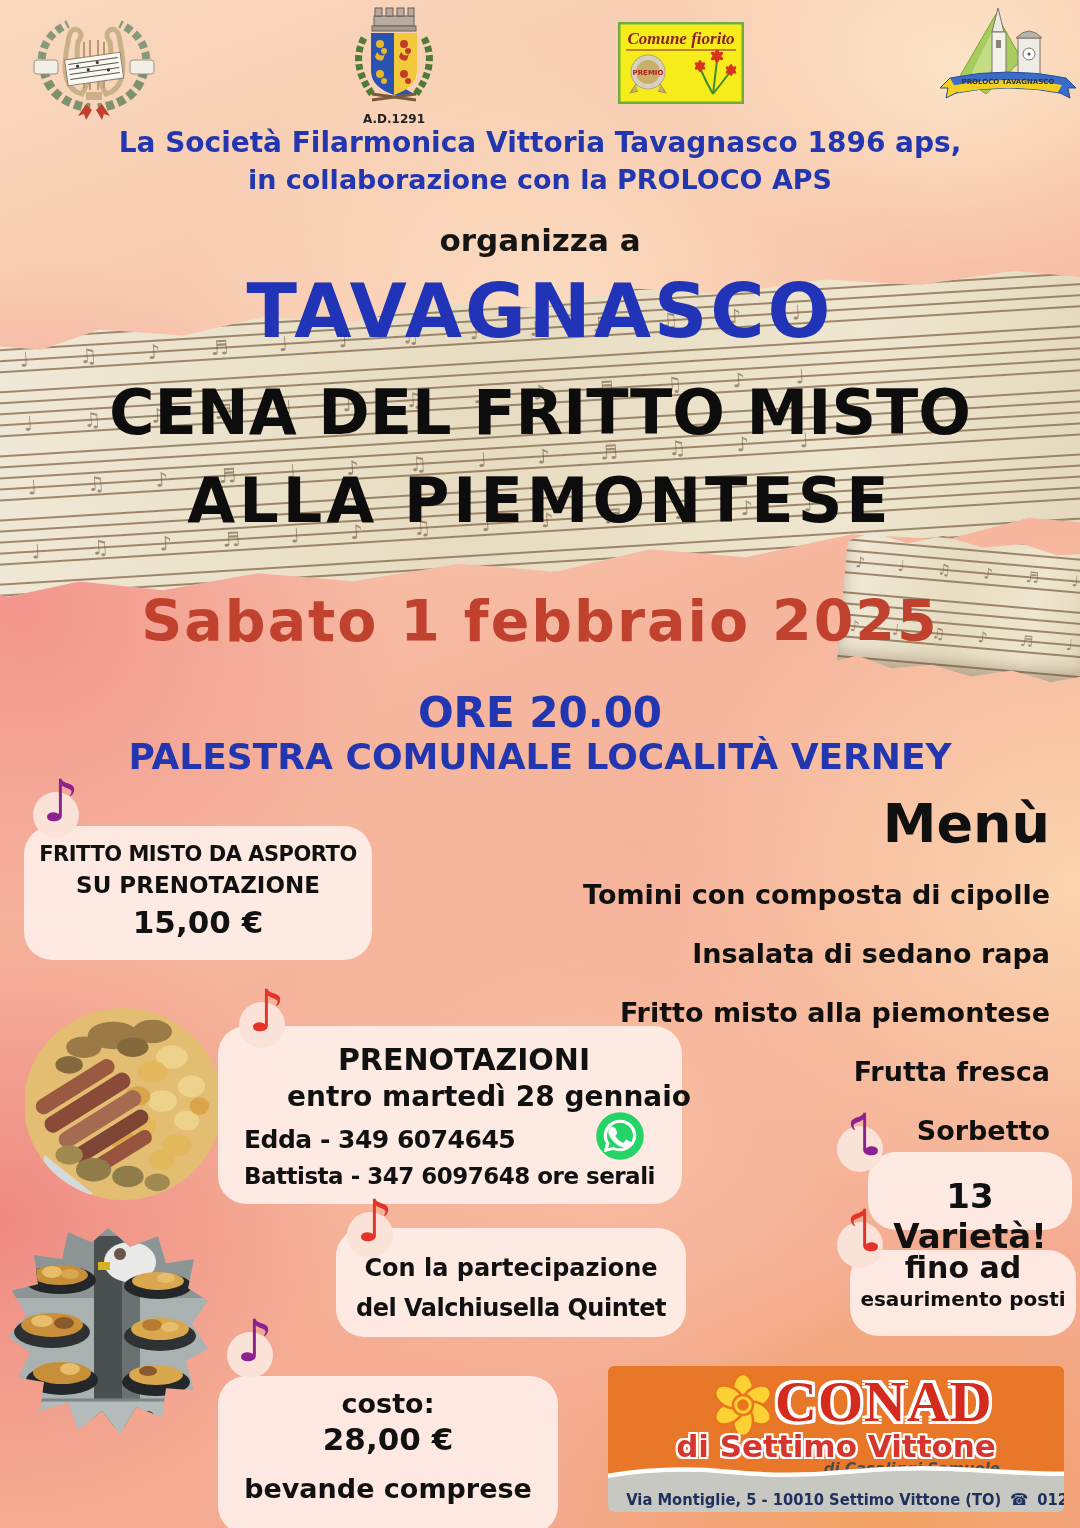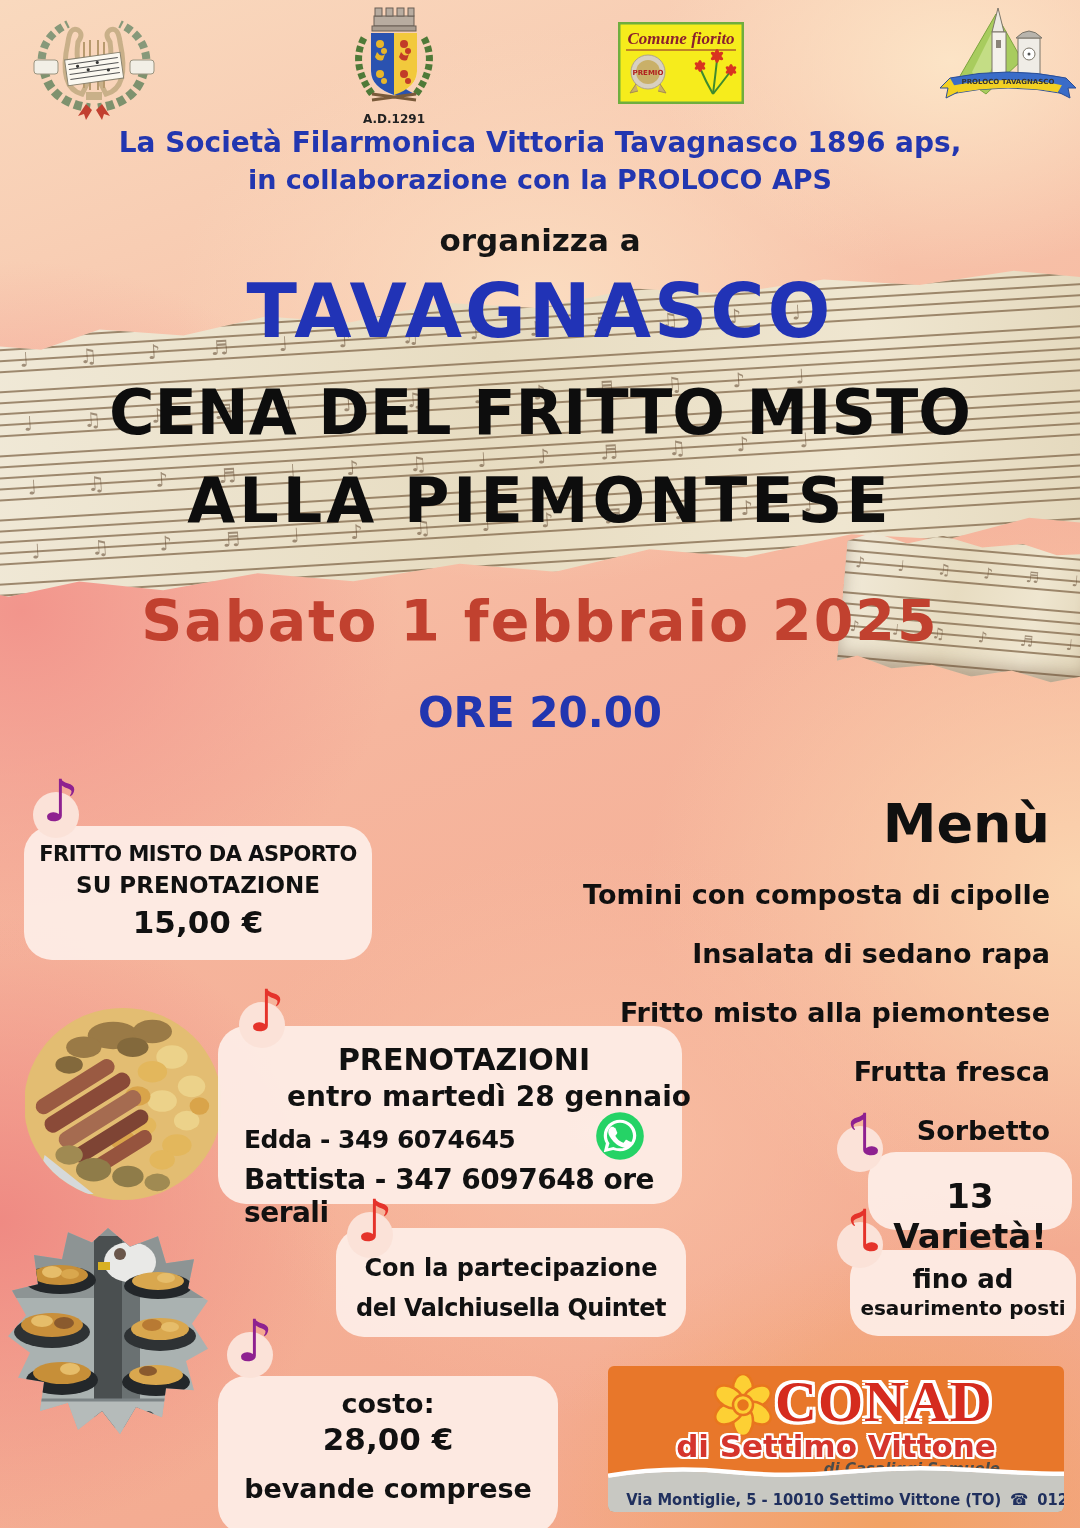--- a/index.html
+++ b/index.html
@@ -220,20 +220,21 @@
   <div class="abs ctr blue bold" style="top:126px;font-size:28px;z-index:2;">La Società Filarmonica Vittoria Tavagnasco 1896 aps,</div>
   <div class="abs ctr blue bold" style="top:164px;font-size:27px;z-index:2;">in collaborazione con la PROLOCO APS</div>
   <div class="abs ctr bold" style="top:222px;font-size:31px;color:#151515;z-index:2;">organizza a</div>
   <div class="abs ctr bold" style="top:268px;font-size:74px;letter-spacing:3px;color:#2133b6;z-index:2;">TAVAGNASCO</div>
 
   <div class="abs ctr bold" style="top:376px;font-size:62px;color:#0d0d0d;z-index:2;">CENA DEL FRITTO MISTO</div>
   <div class="abs ctr bold" style="top:464px;font-size:62px;letter-spacing:4px;color:#0d0d0d;z-index:2;">ALLA PIEMONTESE</div>
 
   <div class="abs ctr bold" style="top:588px;font-size:57px;letter-spacing:2px;color:#c1412f;z-index:2;">Sabato 1 febbraio 2025</div>
   <div class="abs ctr bold blue" style="top:688px;font-size:42px;z-index:2;">ORE 20.00</div>
+  <div class="abs ctr bold blue" style="top:736px;font-size:36px;z-index:2;">PALESTRA COMUNALE LOCALITÀ VERNEY</div>
 
   <div class="abs note purple" style="left:42px;top:772px;">
     <span class="badge"></span>
     <span class="glyph">♪</span>
   </div>
   <div class="abs pbox" style="left:24px;top:826px;width:348px;height:134px;text-align:center;color:#111;">
     <div class="bold" style="font-size:21px;letter-spacing:-0.5px;margin-top:16px;">FRITTO MISTO DA ASPORTO</div>
     <div class="bold" style="font-size:23px;margin-top:6px;">SU PRENOTAZIONE</div>
     <div class="bold" style="font-size:31px;margin-top:6px;">15,00 €</div>
   </div>
@@ -296,21 +297,21 @@
   </div>
 
   <div class="abs note red" style="left:248px;top:982px;">
     <span class="badge"></span>
     <span class="glyph">♪</span>
   </div>
   <div class="abs pbox" style="left:218px;top:1026px;width:464px;height:178px;color:#111;">
     <div class="bold" style="position:absolute;top:16px;width:100%;text-align:center;font-size:30px;padding-left:14px;">PRENOTAZIONI</div>
     <div class="bold" style="position:absolute;top:54px;width:100%;text-align:center;font-size:28px;padding-left:39px;">entro martedì 28 gennaio</div>
     <div class="bold" style="position:absolute;left:26px;top:99px;font-size:25px;letter-spacing:-0.5px;">Edda  - 349 6074645</div>
-    <div class="bold" style="position:absolute;left:26px;top:137px;font-size:28px;letter-spacing:-0.5px;">Battista - 347 6097648 ore serali</div>
+    <div class="bold" style="position:absolute;left:26px;top:137px;font-size:23px;letter-spacing:-0.5px;">Battista - 347 6097648 ore serali</div>
     <div style="position:absolute;right:36px;top:84px;">
       <svg width="52" height="52" viewBox="0 0 48 48">
         <circle cx="24" cy="24" r="22" fill="#25d366"></circle>
         <path fill="#fff" d="M24 9c-8.3 0-15 6.5-15 14.5 0 2.6.7 5 2 7.2L9 39l8.6-2c2 .7 4.2 1 6.4 1 8.3 0 15-6.5 15-14.5S32.3 9 24 9zm0 26.4c-2 0-3.9-.4-5.6-1.1l-.4-.2-5 1.2 1.3-4.7-.3-.4c-1.3-1.9-2-4.1-2-6.5 0-6.6 5.4-12 12-12s12 5.4 12 12-5.4 11.7-12 11.7z"></path>
         <path fill="#fff" d="M18.6 16.4c-.4-.9-.8-.9-1.2-.9h-1c-.3 0-.9.1-1.4.6-.5.5-1.8 1.8-1.8 4.3s1.9 5 2.1 5.3c.3.4 3.7 5.9 9.1 8 4.5 1.8 5.4 1.4 6.4 1.3 1-.1 3.1-1.3 3.6-2.5.4-1.2.4-2.3.3-2.5-.1-.2-.5-.4-1-.6-.5-.3-3-1.5-3.4-1.7-.5-.2-.8-.3-1.2.2-.3.5-1.3 1.7-1.6 2-.3.3-.6.4-1 .2-.5-.3-2-.8-3.9-2.4-1.4-1.3-2.4-2.9-2.7-3.4-.3-.5 0-.8.2-1l.8-1c.3-.3.4-.6.5-.9.1-.3.1-.6 0-.8-.1-.2-1.5-3.3-1.8-4.2z"></path>
       </svg>
     </div>
   </div>
 
   <div class="abs photo photo-star" style="left:8px;top:1228px;width:200px;height:208px;">
@@ -377,21 +378,21 @@
   </div>
   <div class="abs pbox" style="left:868px;top:1152px;width:204px;height:78px;text-align:center;color:#111;">
     <div class="bold" style="font-size:34px;margin-top:24px;">13 Varietà!</div>
   </div>
 
   <div class="abs note red mirror" style="left:846px;top:1202px;">
     <span class="badge"></span>
     <span class="glyph">♪</span>
   </div>
   <div class="abs pbox" style="left:850px;top:1250px;width:226px;height:86px;text-align:center;color:#111;">
-    <div class="bold" style="font-size:26px;margin-top:14px;">fino ad</div>
+    <div class="bold" style="font-size:30px;">fino ad</div>
     <div class="bold" style="font-size:20px;margin-top:2px;">esaurimento posti</div>
   </div>
 
   <div class="abs note purple" style="left:236px;top:1312px;">
     <span class="badge"></span>
     <span class="glyph">♪</span>
   </div>
   <div class="abs pbox" style="left:218px;top:1376px;width:340px;height:158px;text-align:center;color:#111;">
     <div class="bold" style="font-size:27px;margin-top:12px;">costo:</div>
     <div class="bold" style="font-size:31px;margin-top:2px;">28,00 €</div>

